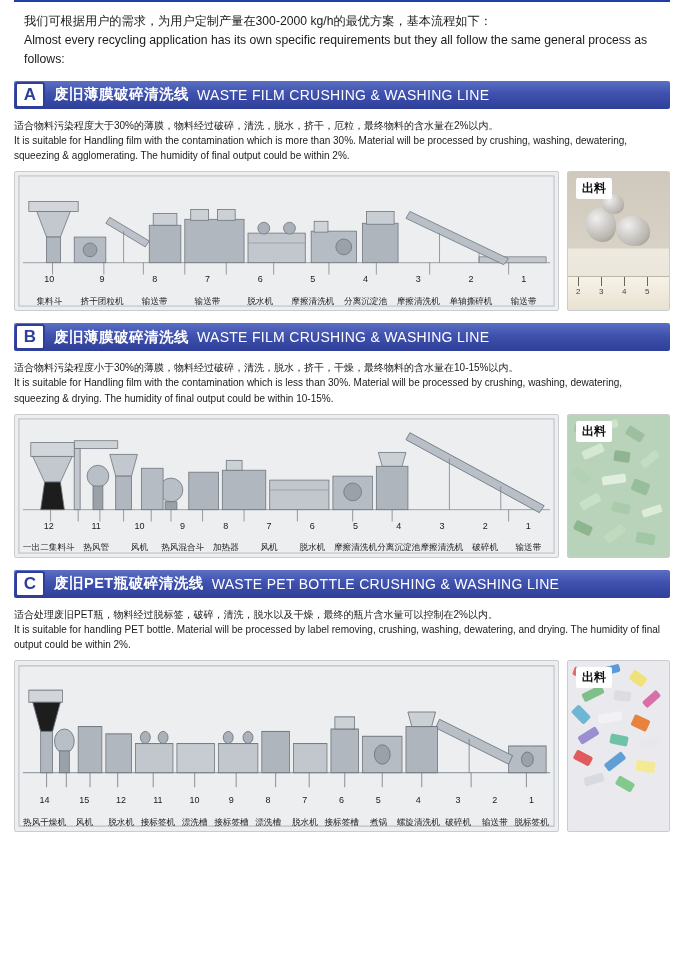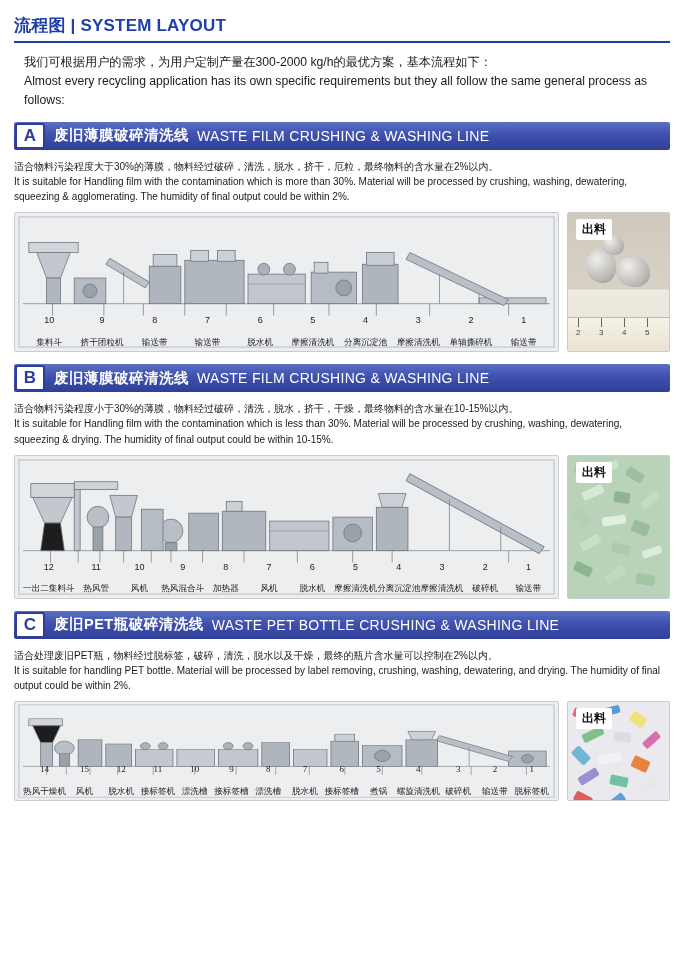--- a/index.html
+++ b/index.html
@@ -101,21 +101,21 @@
     overflow: hidden;
   }
   .diagram svg { display: block; width: 100%; height: 100%; }
 
   
   .labels {
     position: absolute;
     left: 0; right: 0;
     bottom: 4px;
     display: flex;
-    justify-content: flex-end;
+    justify-content: center;
     padding: 0 8px;
   }
   .label-item {
     text-align: center;
     font-size: 8.5px;
     line-height: 1.25;
     color: #1a1a1a;
     flex: 1 1 0;
   }
   .label-item .num { display: block; font-size: 9px; margin-bottom: 10px; }
@@ -168,25 +168,20 @@
 
   
   .imgC { background: #e9e9ee; }
   .imgC .flake { position: absolute; border-radius: 2px; }
 </style>
 </head>
 <body>
 
 <div class="page">
 
-  <div class="page-title">
-    <span>流程图</span>
-    <span>|</span>
-    <span>SYSTEM LAYOUT</span>
-  </div>
   <div class="title-rule"></div>
 
   <div class="intro">
     <span class="cn">我们可根据用户的需求，为用户定制产量在300-2000 kg/h的最优方案，基本流程如下：</span>
     <span class="en">Almost every recycling application has its own specific requirements but they all follow the same general process as follows:</span>
   </div>
 
   <div class="banner">
     <div class="letter">A</div>
     <div class="cn-title">废旧薄膜破碎清洗线</div>
@@ -462,21 +457,21 @@
     <div class="cn-title">废旧PET瓶破碎清洗线</div>
     <div class="en-title">WASTE PET BOTTLE CRUSHING &amp; WASHING LINE</div>
   </div>
 
   <div class="desc">
     <span class="cn">适合处理废旧PET瓶，物料经过脱标签，破碎，清洗，脱水以及干燥，最终的瓶片含水量可以控制在2%以内。</span>
     <span class="en">It is suitable for handling PET bottle. Material will be processed by label removing, crushing, washing, dewatering, and drying. The humidity of final output could be within 2%.</span>
   </div>
 
   <div class="figure-row">
-    <div class="diagram" style="height:100px;font-family:Liberation Serif, serif;">
+    <div class="diagram" style="height:172px;">
       <svg viewBox="0 0 550 140" preserveAspectRatio="none">
         <rect x="4" y="4" width="542" height="132" fill="none" stroke="#b9bec5" stroke-width="1"></rect>
         <line x1="8" y1="92" x2="542" y2="92" stroke="#9aa0a8" stroke-width="1"></line>
 
         <rect x="500" y="70" width="38" height="22" fill="#b6bcc3" stroke="#6f757d" stroke-width="0.8"></rect>
         <circle cx="519" cy="81" r="6" fill="#9aa1a9" stroke="#6f757d" stroke-width="0.8"></circle>
 
         <path d="M430 48 L504 78 L500 85 L426 55 Z" fill="#b9bfc6" stroke="#6f757d" stroke-width="0.8"></path>
         <line x1="460" y1="64" x2="460" y2="92" stroke="#7d838b" stroke-width="0.8"></line>
 

